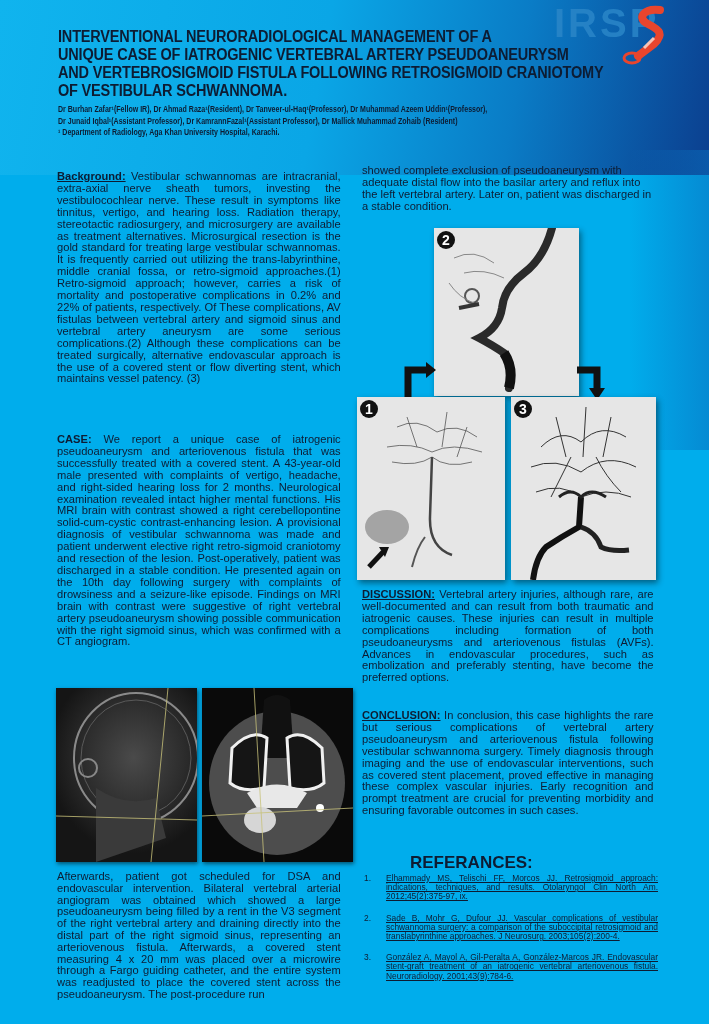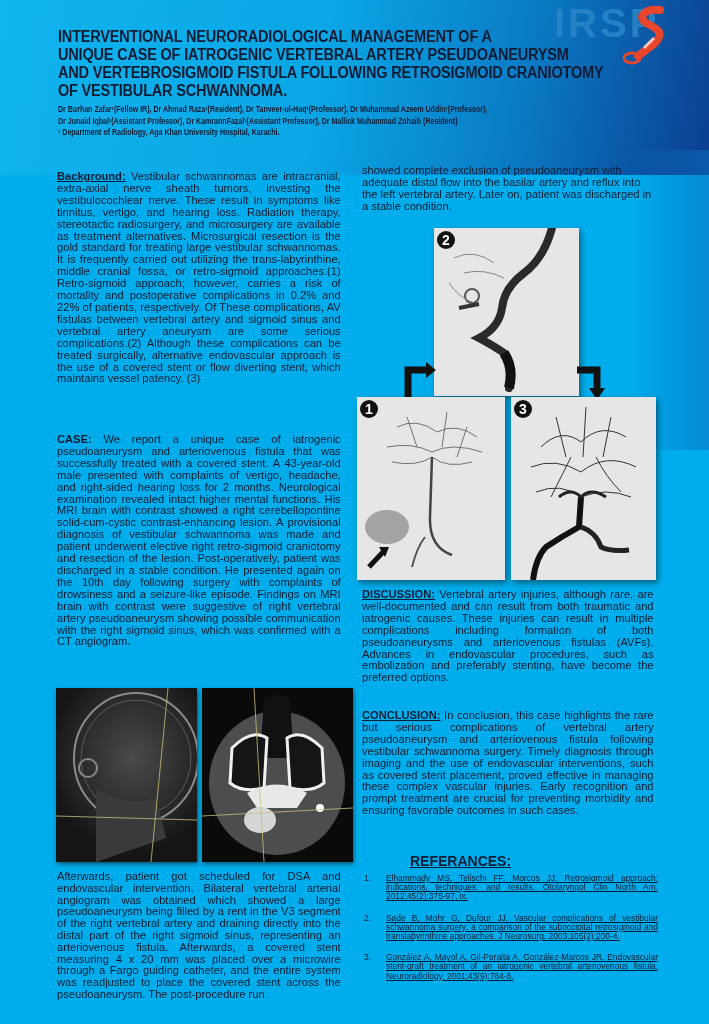--- a/index.html
+++ b/index.html
@@ -34,21 +34,21 @@
     text-align:justify; transform:scaleX(0.985); transform-origin:left top;
   }
   .col-text b.h { font-weight:bold; }
   .col-text u { text-decoration:underline; }
   #bg-block { left:57px; top:171px; width:288px; }
   #case-block { left:57px; top:434px; width:288px; }
   #after-block { left:57px; top:871px; width:288px; line-height:11.8px; }
   #cont-block { left:362px; top:165px; width:296px; text-align:left; }
   #disc-block { left:362px; top:589px; width:296px; }
   #concl-block { left:362px; top:710px; width:296px; }
-  .refs-title { position:absolute; left:362px; top:853px; font-size:14px; font-weight:bold; text-decoration:underline; color:#0d1c33;padding-left:48px; }
+  .refs-title { position:absolute; left:362px; top:853px; font-size:17px; font-weight:bold; color:#0d1c33;padding-left:48px; }
   .refs { position:absolute; left:362px; top:874px; width:296px; font-size:8.4px; line-height:9.2px; color:#0d1c33; }
   .ref { display:flex; margin-bottom:12px; }
   .ref .num { width:22px; flex:none; padding-left:2px; }
   .ref .txt { text-align:justify; flex:1;text-decoration:underline; }
 
   .img-box { position:absolute; background:#e6e6e6; box-shadow:2px 3px 6px rgba(0,0,0,0.45); overflow:hidden; }
   .badge { position:absolute; left:3px; top:3px; width:18px; height:18px; border-radius:50%; background:#111; color:#fff; font-weight:bold; font-size:14px; line-height:18px; text-align:center; }
   .mri { position:absolute; background:#0a0a0a; overflow:hidden; box-shadow:1px 2px 4px rgba(0,0,0,0.5); }
 </style>
 </head>

